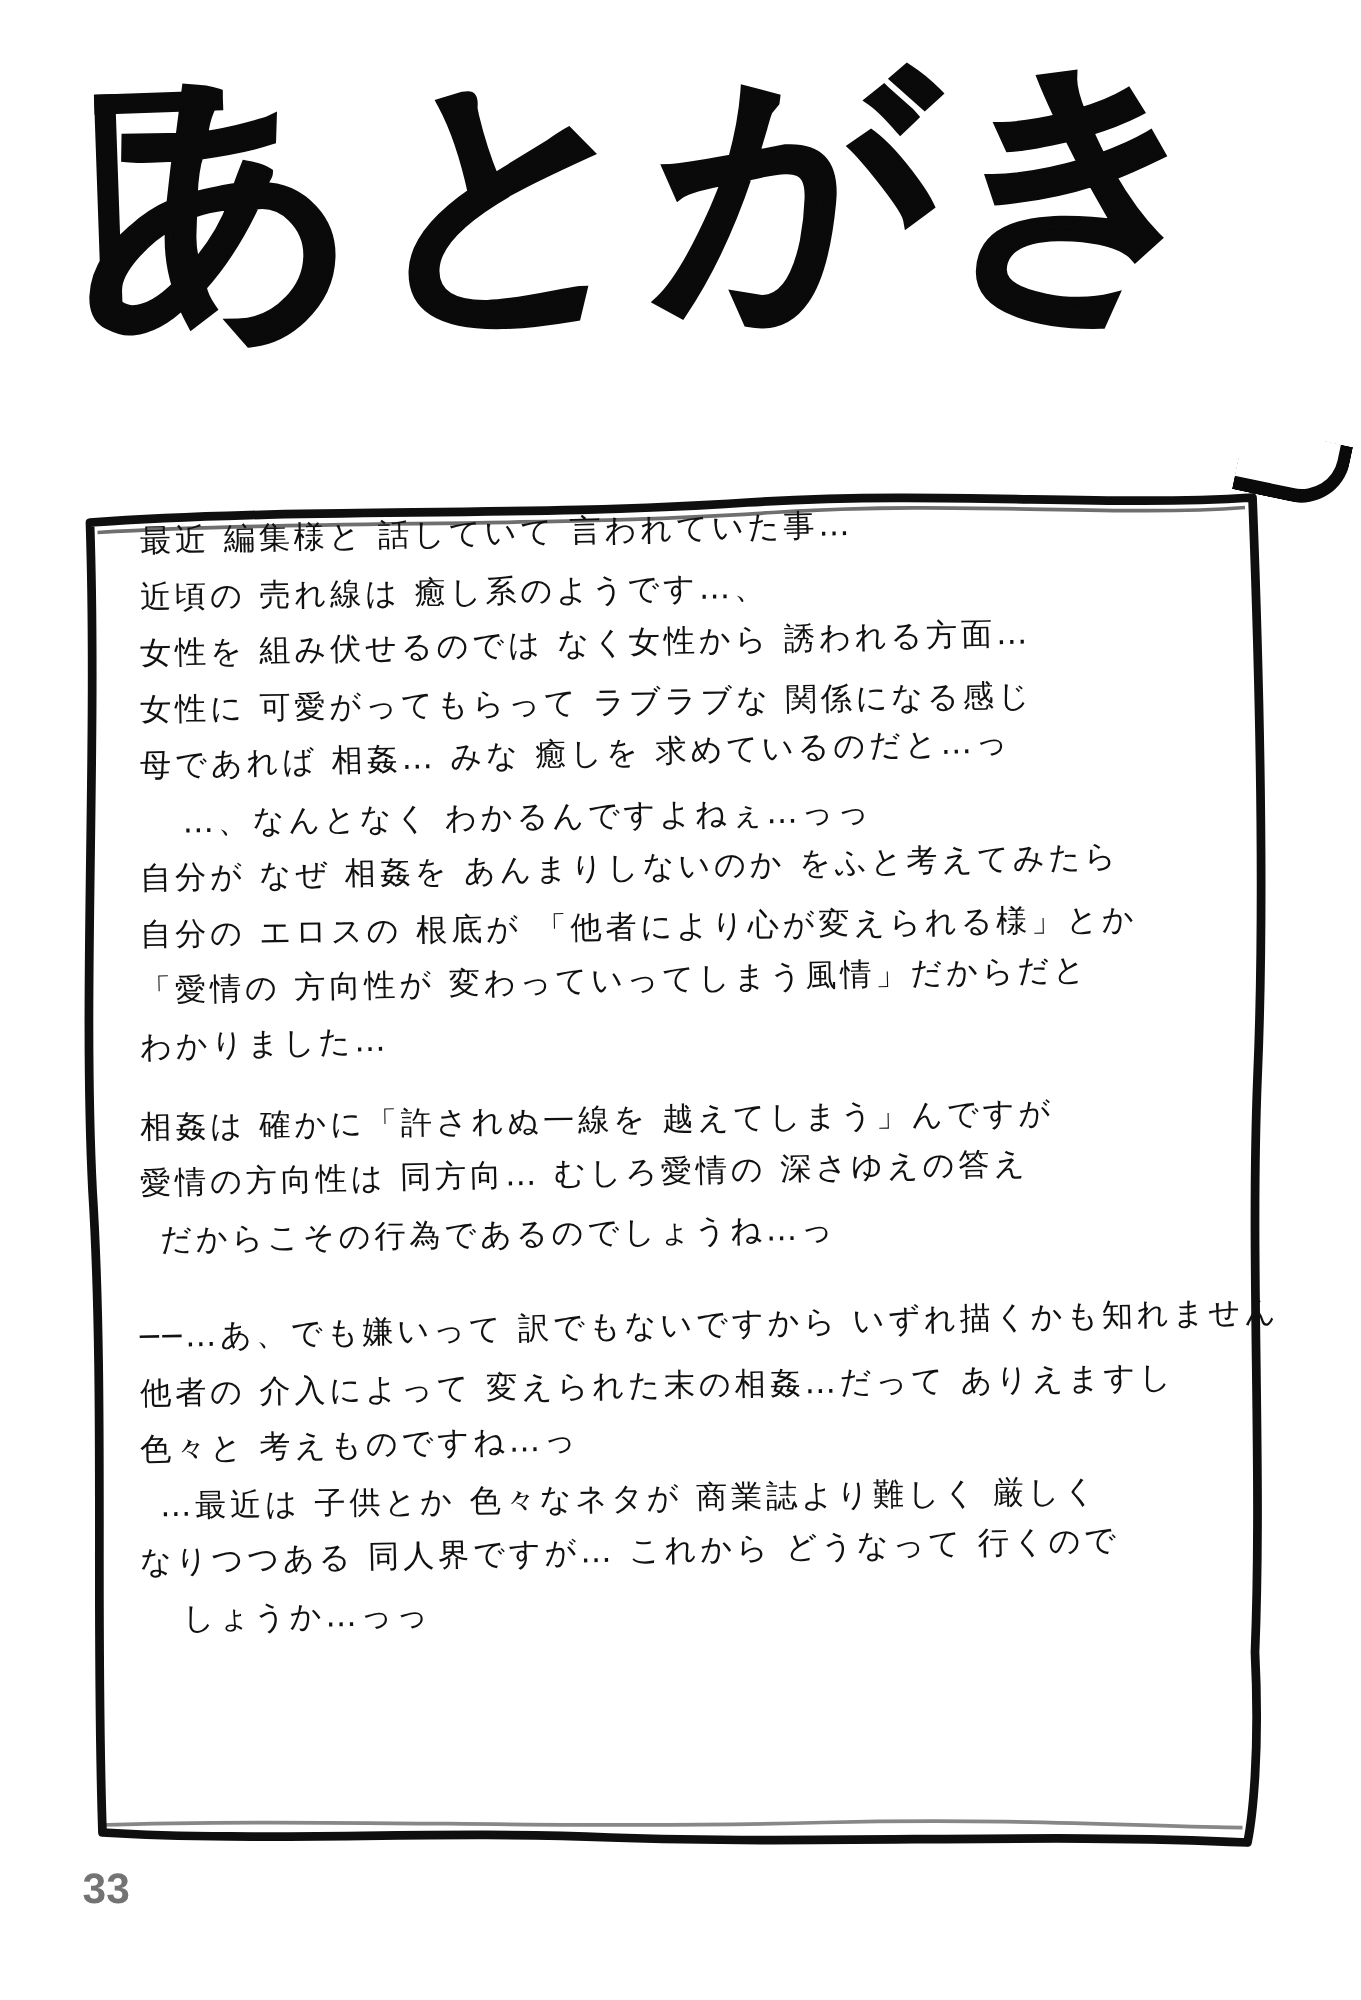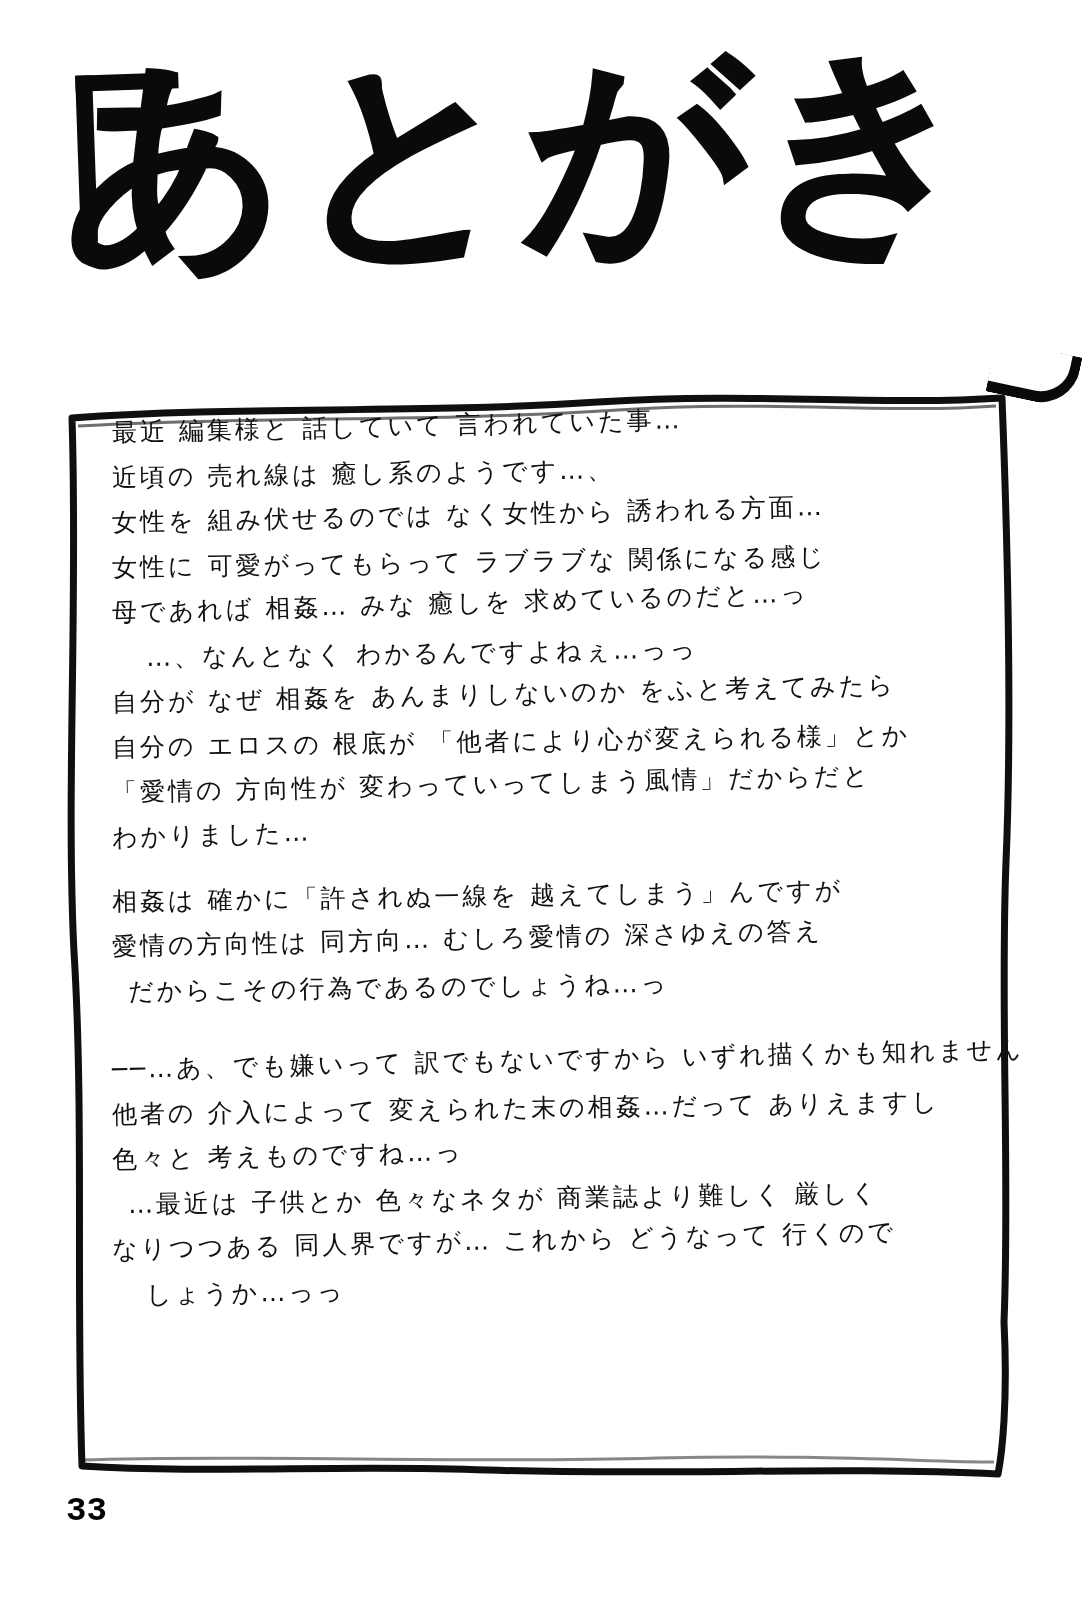--- a/index.html
+++ b/index.html
@@ -97,24 +97,24 @@
   .indent-1 { margin-left: 34px; }
   .indent-2 { margin-left: 16px; }
   .gap-top { margin-top: 34px; }
   .gap-top-lg { margin-top: 48px; }
 
   
   .page-number {
     position: absolute;
     left: 66px;
     top: 1492px;
-    font-family: Liberation Mono, monospace;
+    font-family: Liberation Sans, sans-serif;
     font-size: 34px;
     font-weight: bold;
-    color: #000000;
+    color: #737373;
   }
 </style>
 </head>
 <body>
 
 <div class="page">
 
   <div class="title">
     <div class="title-bracket"></div>
     <div class="title-text">あとがき</div>

